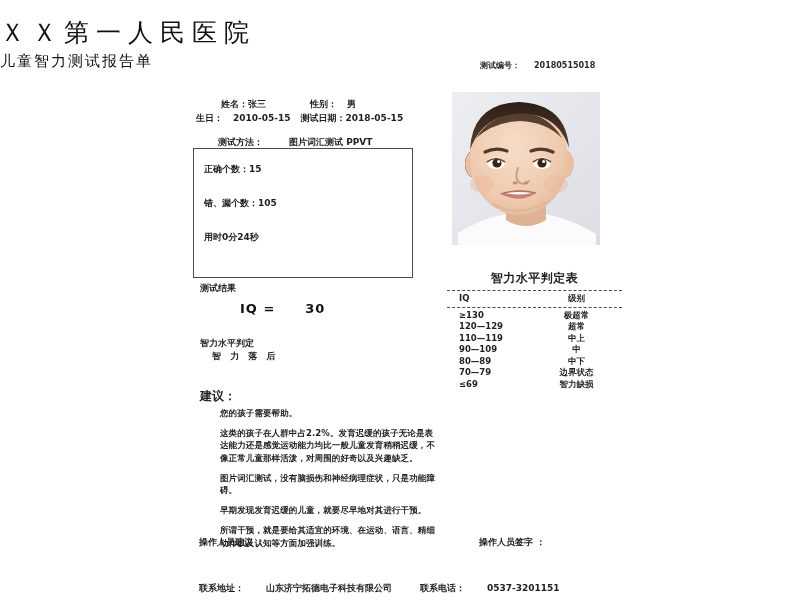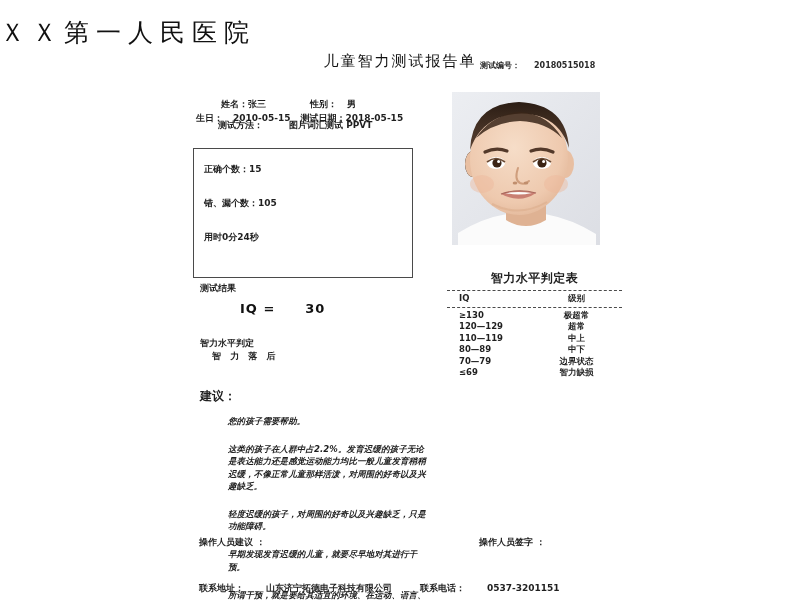--- a/index.html
+++ b/index.html
@@ -34,21 +34,20 @@
     font-family: "DejaVu Serif", "Liberation Serif", serif;
     font-size: 25px;
     letter-spacing: 7px;
     color: #111;
     white-space: nowrap;
   }
   .report-title {
     position: absolute;
     left: 0; top: 52px;
     width: 800px;
-    text-align: center;
     font-family: "DejaVu Serif", "Liberation Serif", serif;
     font-size: 15px;
     letter-spacing: 2px;
     color: #111;
     white-space: nowrap;
   }
   .test-no-wrap {
     position: absolute;
     left: 480px; top: 60px;
     font-size: 8px;
@@ -61,21 +60,21 @@
   
   .info-line {
     position: absolute;
     font-size: 9px;
     font-weight: bold;
     color: #1f1f1f;
     white-space: nowrap;
   }
   .row-name  { left: 196px; top: 98px; margin-left: 25px; }
   .row-birth { left: 196px; top: 112px; }
-  .row-method{ left: 196px; top: 119px; padding-left: 22px; }
+  .row-method{ left: 196px; top: 136px; padding-left: 22px; }
 
   .lbl { font-weight: bold; }
   .gap-sm { display: inline-block; width: 10px; }
   .gap-md { display: inline-block; width: 26px; }
   .gap-lg { display: inline-block; width: 44px; }
   .val-b  { font-weight: bold; }
 
   
   .result-box {
     position: absolute;
@@ -192,21 +191,21 @@
   .advice-body {
     position: absolute;
     left: 212px; top: 399px;
     width: 232px;
     font-size: 8.5px;
     font-weight: bold;
     line-height: 12.2px;
     color: #1f1f1f;
     letter-spacing: 0.1px;
   }
-  .advice-body p { margin: 16px; font-style: italic; }
+  .advice-body p { margin: 8px; }
 
   
   .op-advice {
     position: absolute;
     left: 199px; top: 536px;
     font-size: 9px;
     font-weight: bold;
     color: #1f1f1f;
     white-space: nowrap;
   }
@@ -354,40 +353,44 @@
           </tr>
           <tr>
             <td class="c-iq">120—129</td>
             <td class="c-lv">超常</td>
           </tr>
           <tr>
             <td class="c-iq">110—119</td>
             <td class="c-lv">中上</td>
           </tr>
           <tr>
+            <td class="c-iq">90—109</td>
+            <td class="c-lv">中</td>
+          </tr>
+          <tr>
             <td class="c-iq">80—89</td>
             <td class="c-lv">中下</td>
           </tr>
           <tr>
             <td class="c-iq">70—79</td>
             <td class="c-lv">边界状态</td>
           </tr>
           <tr>
             <td class="c-iq">≤69</td>
             <td class="c-lv">智力缺损</td>
           </tr>
         </tbody>
     </table>
   </div>
 
   <div class="advice-title">建议：</div>
   <div class="advice-body" id="advice-body">
       <p>您的孩子需要帮助。</p>
       <p>这类的孩子在人群中占2.2%。发育迟缓的孩子无论是表达能力还是感觉运动能力均比一般儿童发育稍稍迟缓，不像正常儿童那样活泼，对周围的好奇以及兴趣缺乏。</p>
-      <p>轻度迟缓的孩子，对周围的好奇以及兴趣缺乏，只是功能障碍。</p>
+      <p>图片词汇测试，没有脑损伤和神经病理症状，只是功能障碍。</p>
       <p>早期发现发育迟缓的儿童，就要尽早地对其进行干预。</p>
       <p>所谓干预，就是要给其适宜的环境、在运动、语言、精细动作以及认知等方面加强训练。</p>
     </div>
 
   <div class="op-advice">操作人员建议 ：</div>
   <div class="op-sign">操作人员签字 ：</div>
 
   <div class="contact">
     <span>联系地址：</span><span class="gap-a"></span><span>山东济宁拓德电子科技有限公司</span><span class="gap-b"></span><span>联系电话：</span><span class="gap-c"></span><span>0537-3201151</span>
   </div>

